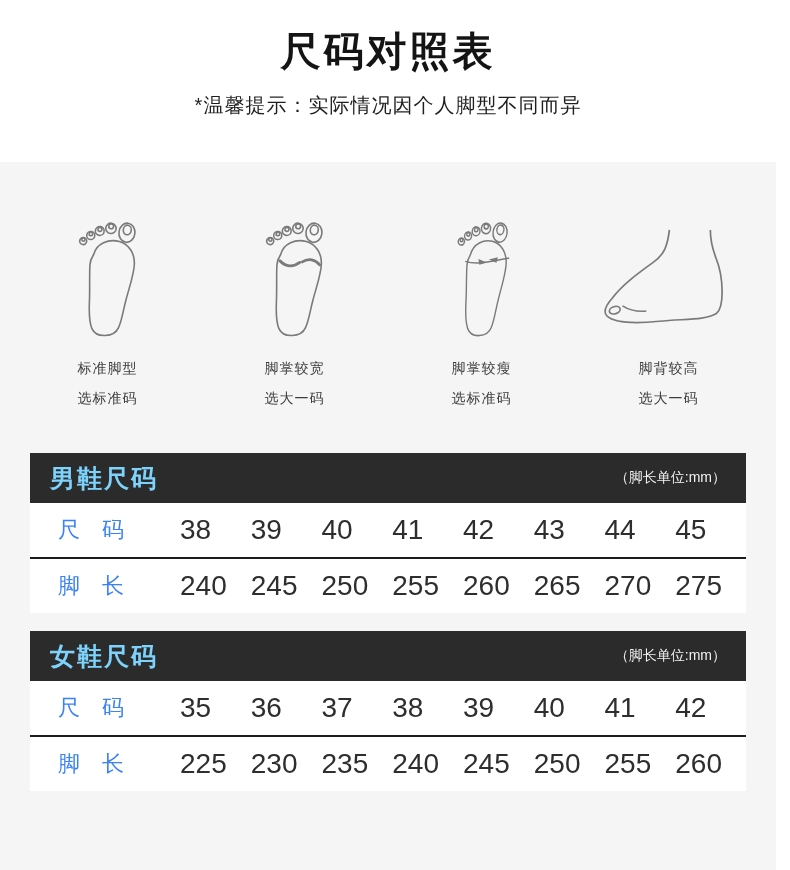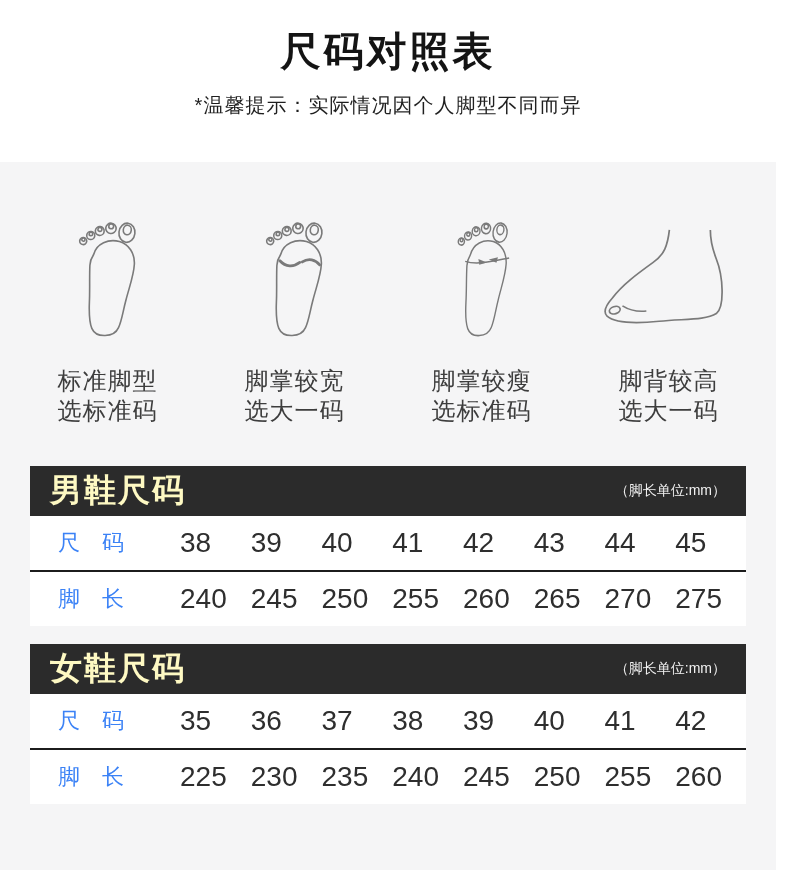--- a/index.html
+++ b/index.html
@@ -4,26 +4,26 @@
 <style>
   html,body{margin:0;padding:0;}
   body{width:790px;height:870px;overflow:hidden;font-family:"Liberation Sans","DejaVu Sans",sans-serif;}
   .page{width:776px;height:870px;background:#f5f5f6;}
   .top{background:#ffffff;height:162px;text-align:center;overflow:hidden;}
   .top h1{margin:24px 0 0;font-size:40px;font-weight:700;letter-spacing:3px;color:#141414;}
   .subtitle{margin:13px 0 0;font-size:20px;color:#1f1f1f;letter-spacing:1px;}
   .feet{display:flex;padding:56px 14px 0;}
   .foot-col{flex:1;display:flex;flex-direction:column;align-items:center;}
   .foot-icon{height:128px;display:block;}
-  .foot-label{margin-top:20px;text-align:center;font-size:24px;color:#3d3d3d;line-height:30px;letter-spacing:1px;}
+  .foot-label{margin-top:7px;text-align:center;font-size:14px;color:#3d3d3d;line-height:30px;letter-spacing:1px;}
   .size-table{margin:0 30px;}
   .size-table.men{margin-top:40px;}
   .size-table.women{margin-top:18px;}
   .table-header{background:#2b2b2b;height:50px;display:flex;align-items:center;justify-content:space-between;padding:0 20px;box-sizing:border-box;}
-  .table-title{color:#fef9c3;font-size:32px;font-weight:700;letter-spacing:2px;}
+  .table-title{color:#7dd3fc;font-size:25px;font-weight:700;letter-spacing:2px;}
   .unit{color:#f2f2f2;font-size:14px;}
   .table-body{background:#ffffff;}
   .trow{display:flex;align-items:center;height:54px;}
   .row-label{width:122px;padding-left:28px;font-size:22px;color:#3b82f6;flex:none;}
   .cell{flex:1;font-size:28px;color:#2e2e2e;}
   .divider{height:0;border-top:2px solid #1c1c1c;}
 </style>
 </head>
 <body>
 

